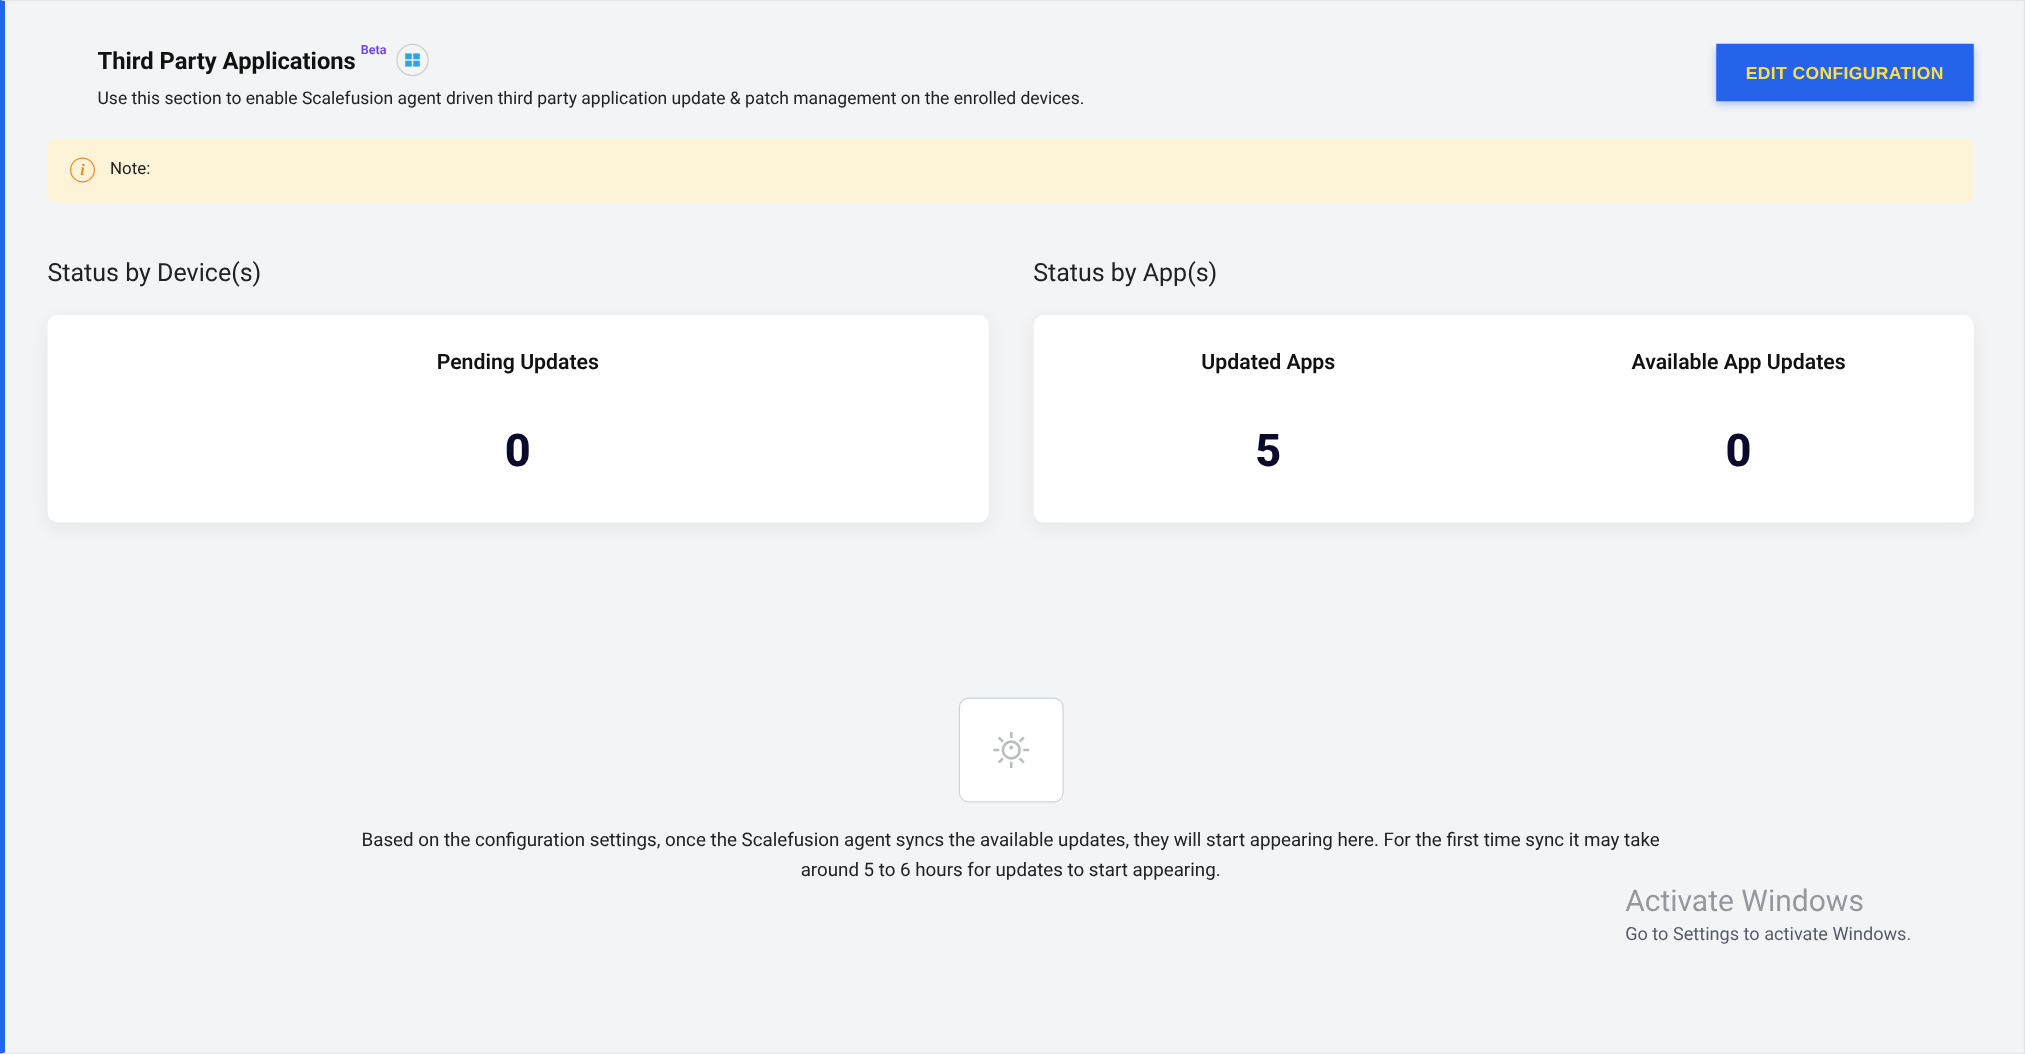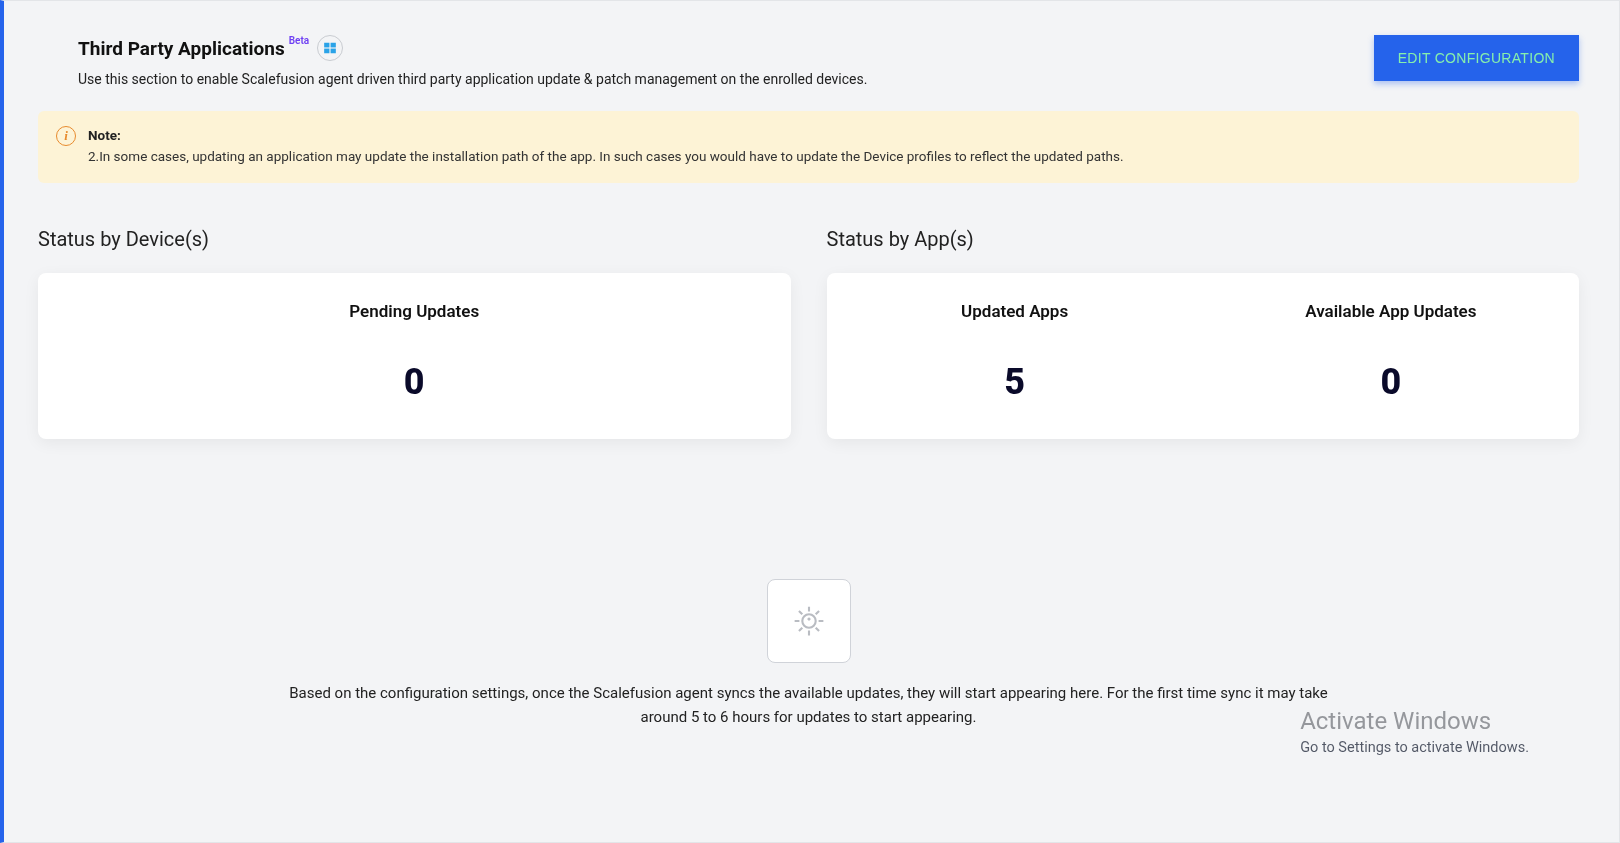--- a/index.html
+++ b/index.html
@@ -52,22 +52,22 @@
     margin-left: 2px;
   }
   .win-badge svg { width: 14px; height: 14px; }
   .subtitle {
     margin-top: 10px;
     font-size: 14px;
     color: #222;
   }
   .edit-btn {
     background: #2563eb;
-    color: #86efac;
-    font-weight: 400;
+    color: #fde047;
+    font-weight: 700;
     font-size: 14px;
     letter-spacing: 0.3px;
     border: none;
     padding: 15px 24px;
     cursor: pointer;
     box-shadow: 0 3px 6px rgba(37,99,235,0.35);
   }
   .note-box {
     margin-top: 24px;
     background: #fdf3d6;
@@ -83,21 +83,21 @@
     display: flex; align-items: center; justify-content: center;
     color: #e88b2e;
     font-family: Georgia, serif;
     font-style: italic;
     font-size: 13px;
     font-weight: 700;
     flex-shrink: 0;
     margin-top: 1px;
   }
   .note-content { font-size: 13.5px; color: #333; line-height: 1.55; }
-  .note-title { font-weight: 700; color: #222; }
+  .note-title { font-weight: 400; color: #222; }
   .sections {
     display: flex;
     gap: 36px;
     margin-top: 44px;
   }
   .section { flex: 1; }
   .section-title {
     font-size: 20px;
     color: #222;
     margin-bottom: 22px;
@@ -175,21 +175,20 @@
       </div>
       <div class="subtitle">Use this section to enable Scalefusion agent driven third party application update &amp; patch management on the enrolled devices.</div>
     </div>
     <button class="edit-btn">EDIT CONFIGURATION</button>
   </div>
 
   <div class="note-box">
     <div class="note-icon">i</div>
     <div class="note-content">
       <div class="note-title">Note:</div>
-      <div>2.In some cases, updating an application may update the installation path of the app. In such cases you would have to update the Device profiles to reflect the updated paths.</div>
     </div>
   </div>
 
   <div class="sections">
     <div class="section">
       <div class="section-title">Status by Device(s)</div>
       <div class="card">
         <div class="stat">
           <div class="stat-label">Pending Updates</div>
           <div class="stat-value">0</div>

